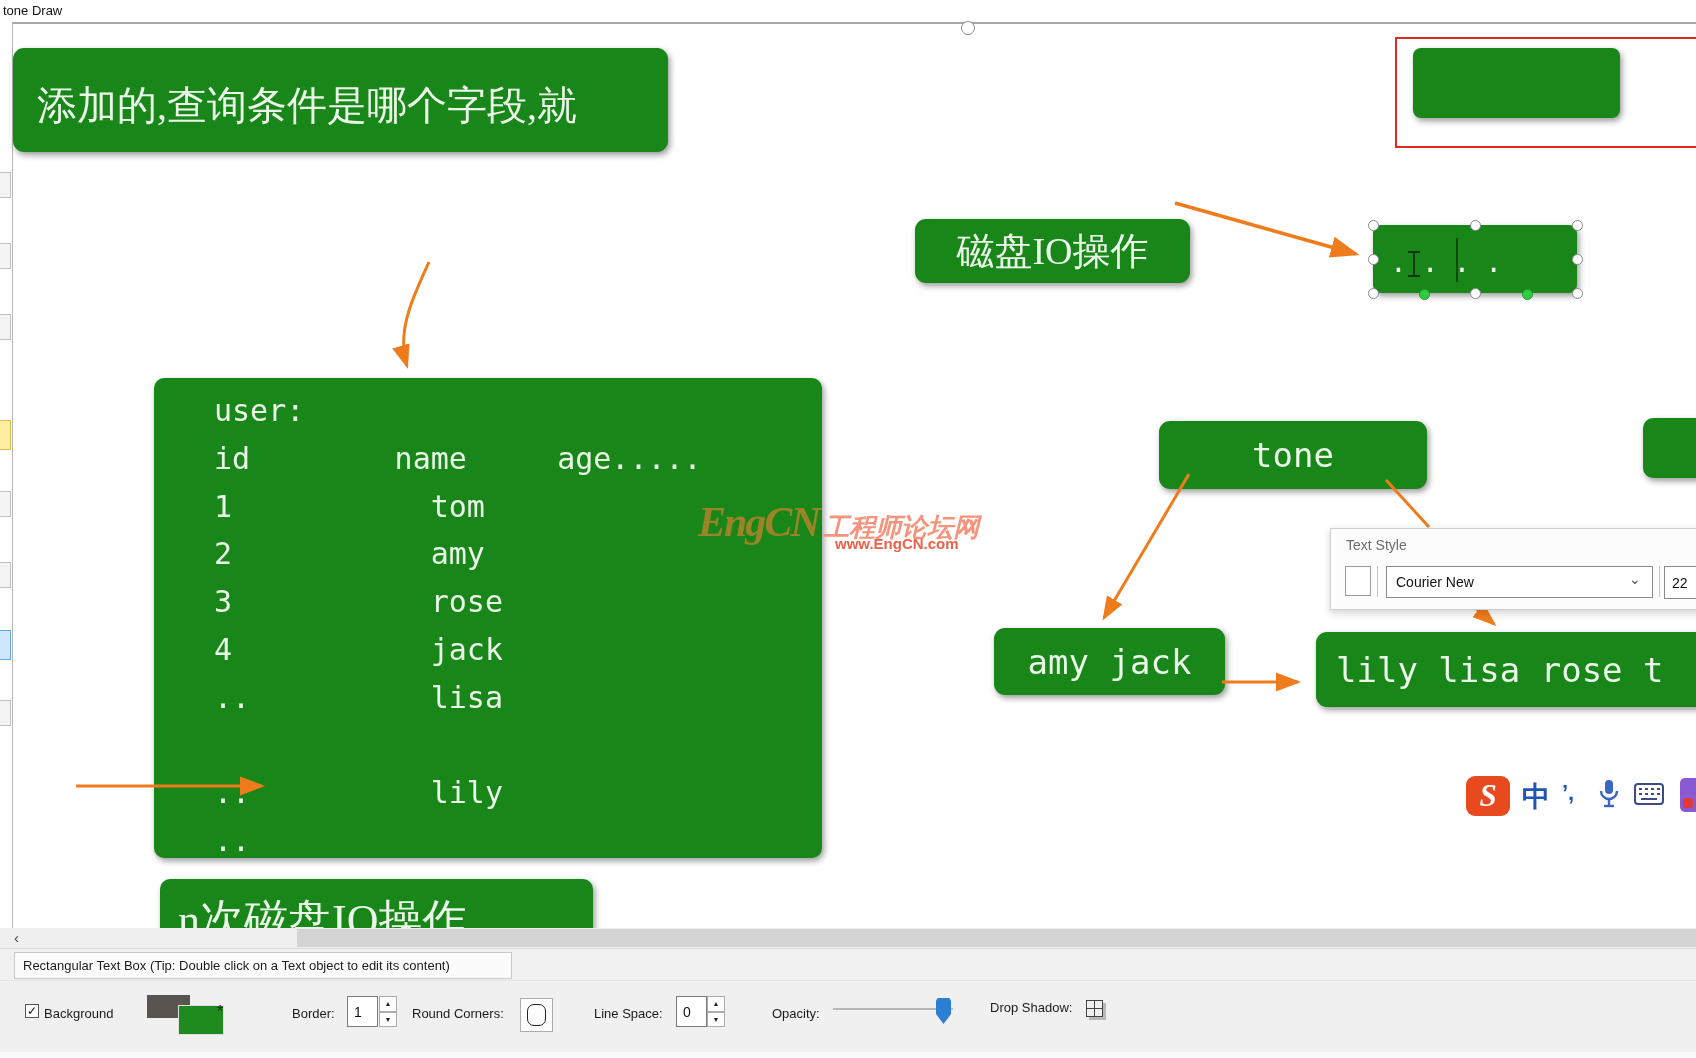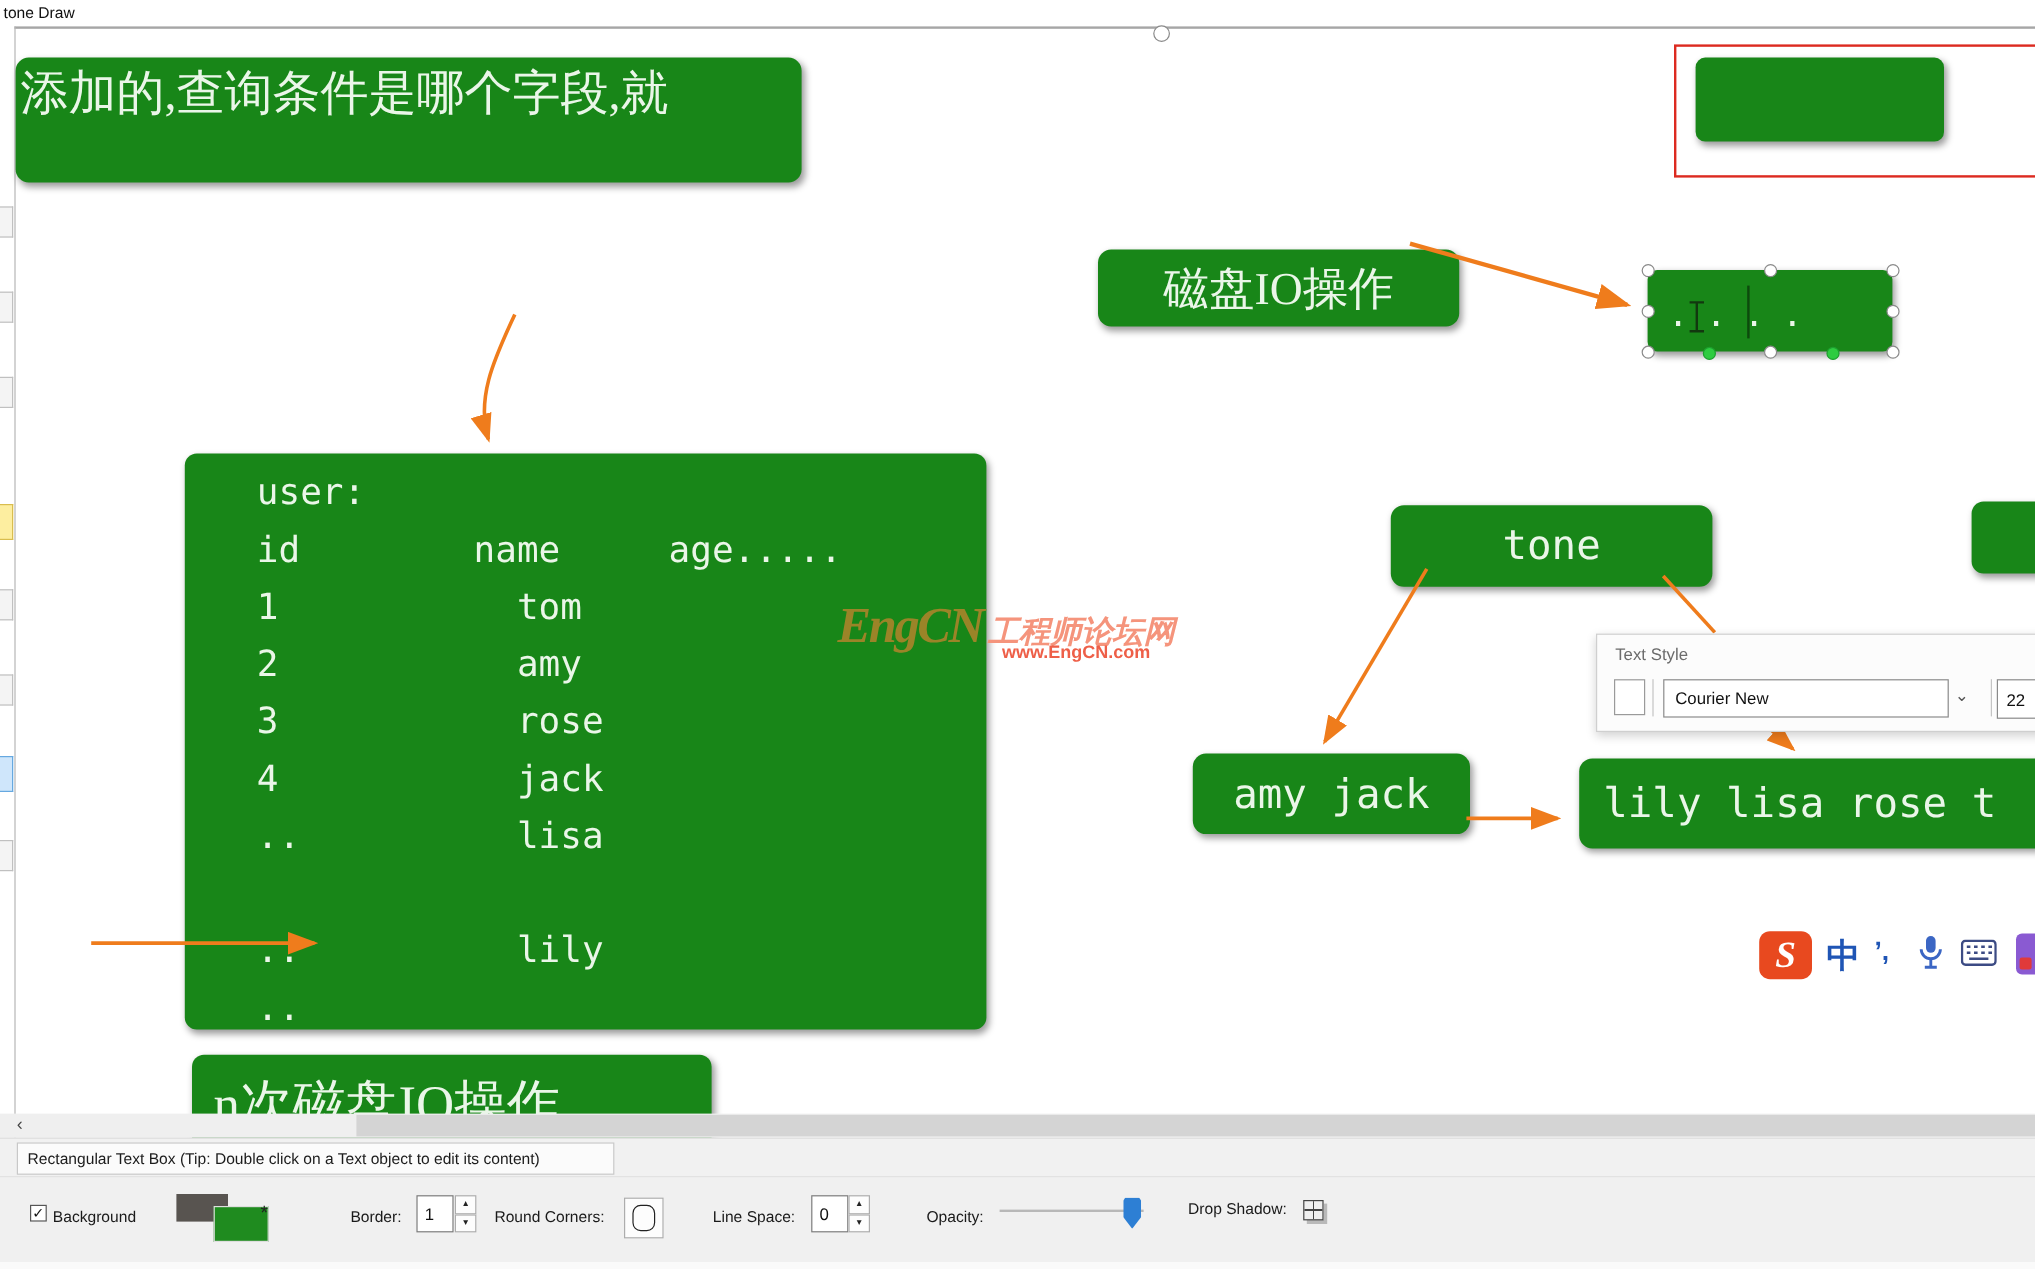--- a/index.html
+++ b/index.html
@@ -12,23 +12,23 @@
   #canvas-leftline{left:12px;top:22px;width:1px;height:926px;background:#b6b6b6;}
   .stub{left:0;width:10px;height:24px;background:#f4f4f4;border:1px solid #c0c0c0;border-left:none;}
   .stub.yellow{background:#fdeea0;border-color:#d9bd4e;height:28px;}
   .stub.blue{background:#cfe6fb;border-color:#66a8e0;height:28px;}
   
   .gbox{background:var(--green);border-radius:11px;box-shadow:2px 3px 6px rgba(0,0,0,.40);
         color:var(--boxtext);}
   .cjk{font-family:"Liberation Serif",serif;}
   .mono{font-family:"DejaVu Sans Mono","Liberation Mono",monospace;}
   #note-box{left:13px;top:48px;width:655px;height:104px;}
-  #note-box .l{white-space:nowrap;font-size:40px;line-height:50px;padding-left:4px;}
+  #note-box .l{white-space:nowrap;font-size:40px;line-height:50px;padding-left:24px;margin-top:28px;}
   #note-box .l1{padding-top:5px;}
-  #disk-box{left:915px;top:208px;width:301px;height:64px;display:flex;align-items:center;justify-content:center;font-size:38px;}
+  #disk-box{left:915px;top:219px;width:275px;height:64px;display:flex;align-items:center;justify-content:center;font-size:38px;}
   #sel-box{left:1373px;top:225px;width:204px;height:68px;border-radius:8px;}
   #sel-dots{left:1390px;top:246px;font-size:28px;letter-spacing:-1px;color:var(--boxtext);}
   #sel-caret{left:1456px;top:238px;width:2px;height:44px;background:#0d4a0d;}
   .handle{width:11px;height:11px;border-radius:50%;background:#fff;border:1.5px solid #8a8a8a;box-sizing:border-box;}
   .handle.green{background:#2ecc40;border-color:#1d9e2e;}
   #user-table{left:154px;top:378px;width:668px;height:480px;border-radius:10px;}
   #user-lines{left:170px;top:393px;font-size:30px;color:var(--boxtext);margin-left:44px;}
   #user-lines .tline{height:47.8px;white-space:pre;}
   #n-box{left:160px;top:879px;width:433px;height:78px;border-radius:10px;font-size:44px;}
   #n-box span{display:block;padding:12px 0 0 18px;white-space:nowrap;}
@@ -44,21 +44,21 @@
   #wm{left:698px;top:498px;pointer-events:none;}
   #wm .brand{font-family:"Liberation Serif",serif;font-style:italic;font-weight:bold;font-size:42px;color:#9b8428;letter-spacing:-2px;}
   #wm .cn{font-family:"Liberation Serif",serif;font-style:italic;font-weight:bold;font-size:26px;color:#f5947c;}
   #wm .url{font-family:"Liberation Sans",sans-serif;font-weight:bold;font-size:15px;color:#ee5f48;position:absolute;left:137px;top:37px;}
   
   #ts-panel{left:1330px;top:528px;width:380px;height:82px;background:#fcfcfc;border:1px solid #cfcfcf;
             box-shadow:0 3px 8px rgba(0,0,0,.18);box-sizing:border-box;}
   #ts-title{left:15px;top:8px;font-size:14px;color:#6c6c6c;}
   #ts-swatch{left:14px;top:37px;width:26px;height:30px;background:#fff;border:1px solid #9a9a9a;box-sizing:border-box;}
   .ts-grip{top:37px;width:1px;height:31px;background:#c4c4c4;}
-  #ts-font{left:55px;top:37px;width:238px;height:32px;background:#fff;border:1px solid #8a8a8a;box-sizing:border-box;
+  #ts-font{left:55px;top:37px;width:267px;height:32px;background:#fff;border:1px solid #8a8a8a;box-sizing:border-box;
            font-size:14px;color:#111;display:flex;align-items:center;padding-left:9px;}
   #ts-chev{left:298px;top:42px;font-size:14px;color:#555;}
   #ts-size{left:333px;top:37px;width:62px;height:33px;background:#fff;border:1px solid #8a8a8a;box-sizing:border-box;
            font-size:14px;color:#111;display:flex;align-items:center;padding-left:7px;}
   
   #hscroll{left:0;top:928px;width:1696px;height:20px;background:#efefef;}
   #hthumb{left:297px;top:929px;width:1399px;height:18px;background:#d4d4d4;}
   #harrow{left:14px;top:929px;font-size:15px;color:#444;}
   #status-area{left:0;top:948px;width:1696px;height:32px;background:#f1f1f1;border-top:1px solid #dcdcdc;box-sizing:border-box;}
   #status-tab{left:14px;top:952px;width:498px;height:27px;background:#fbfbfb;border:1px solid #c8c8c8;box-sizing:border-box;}

